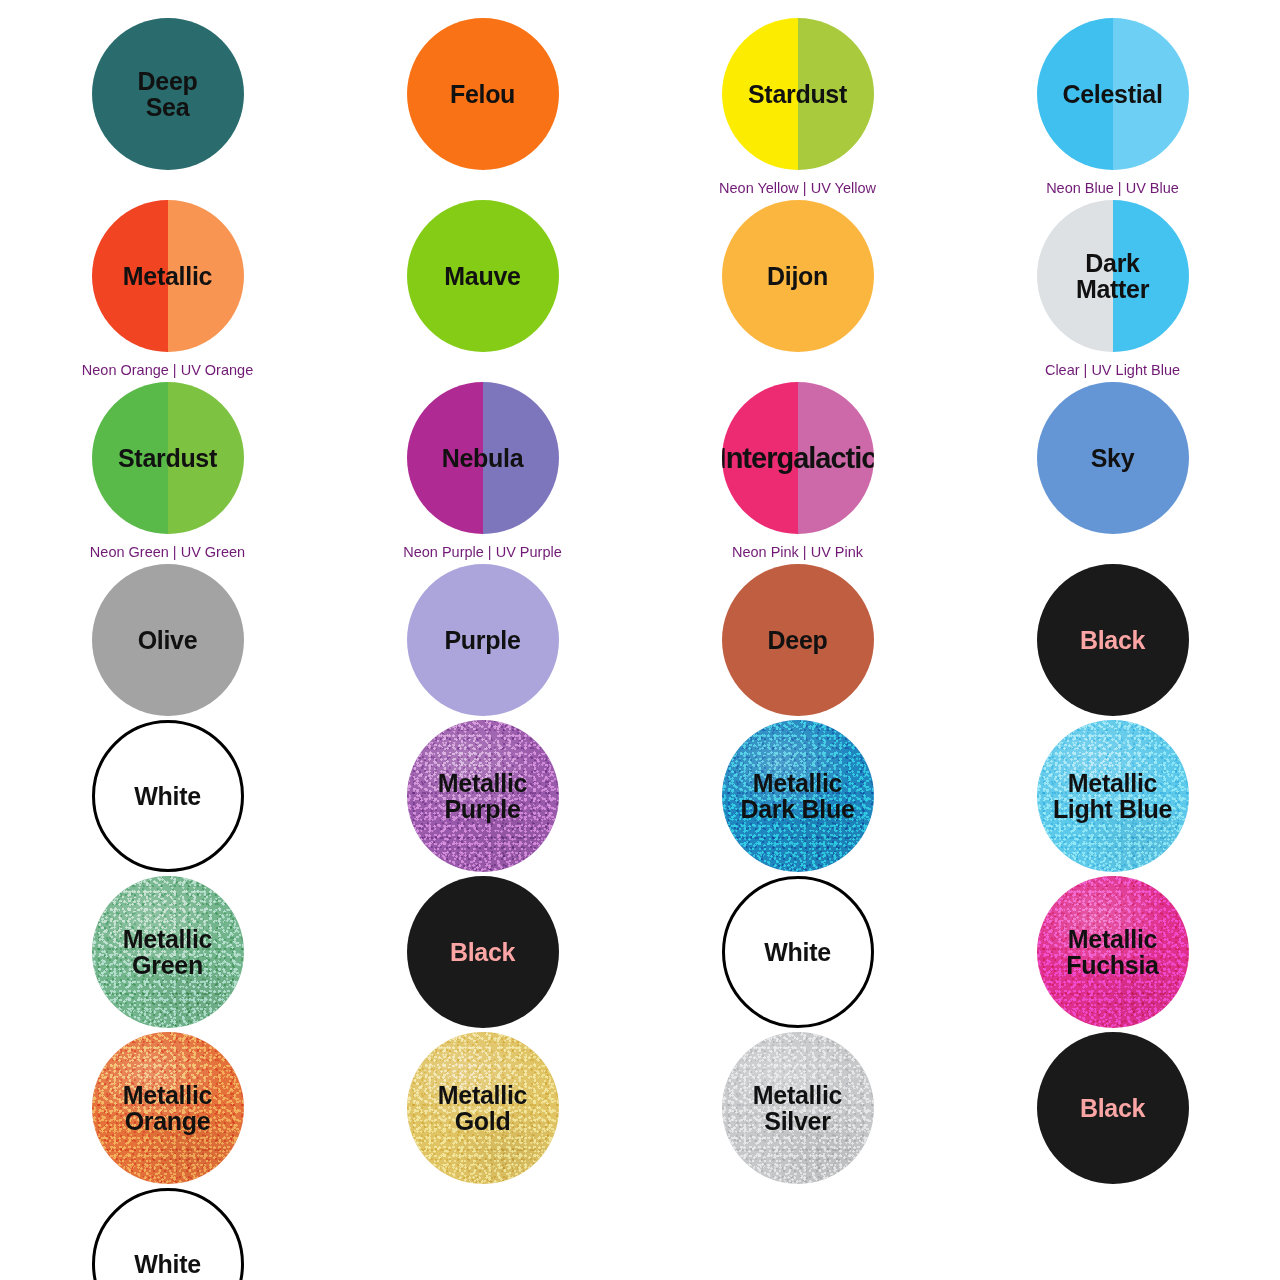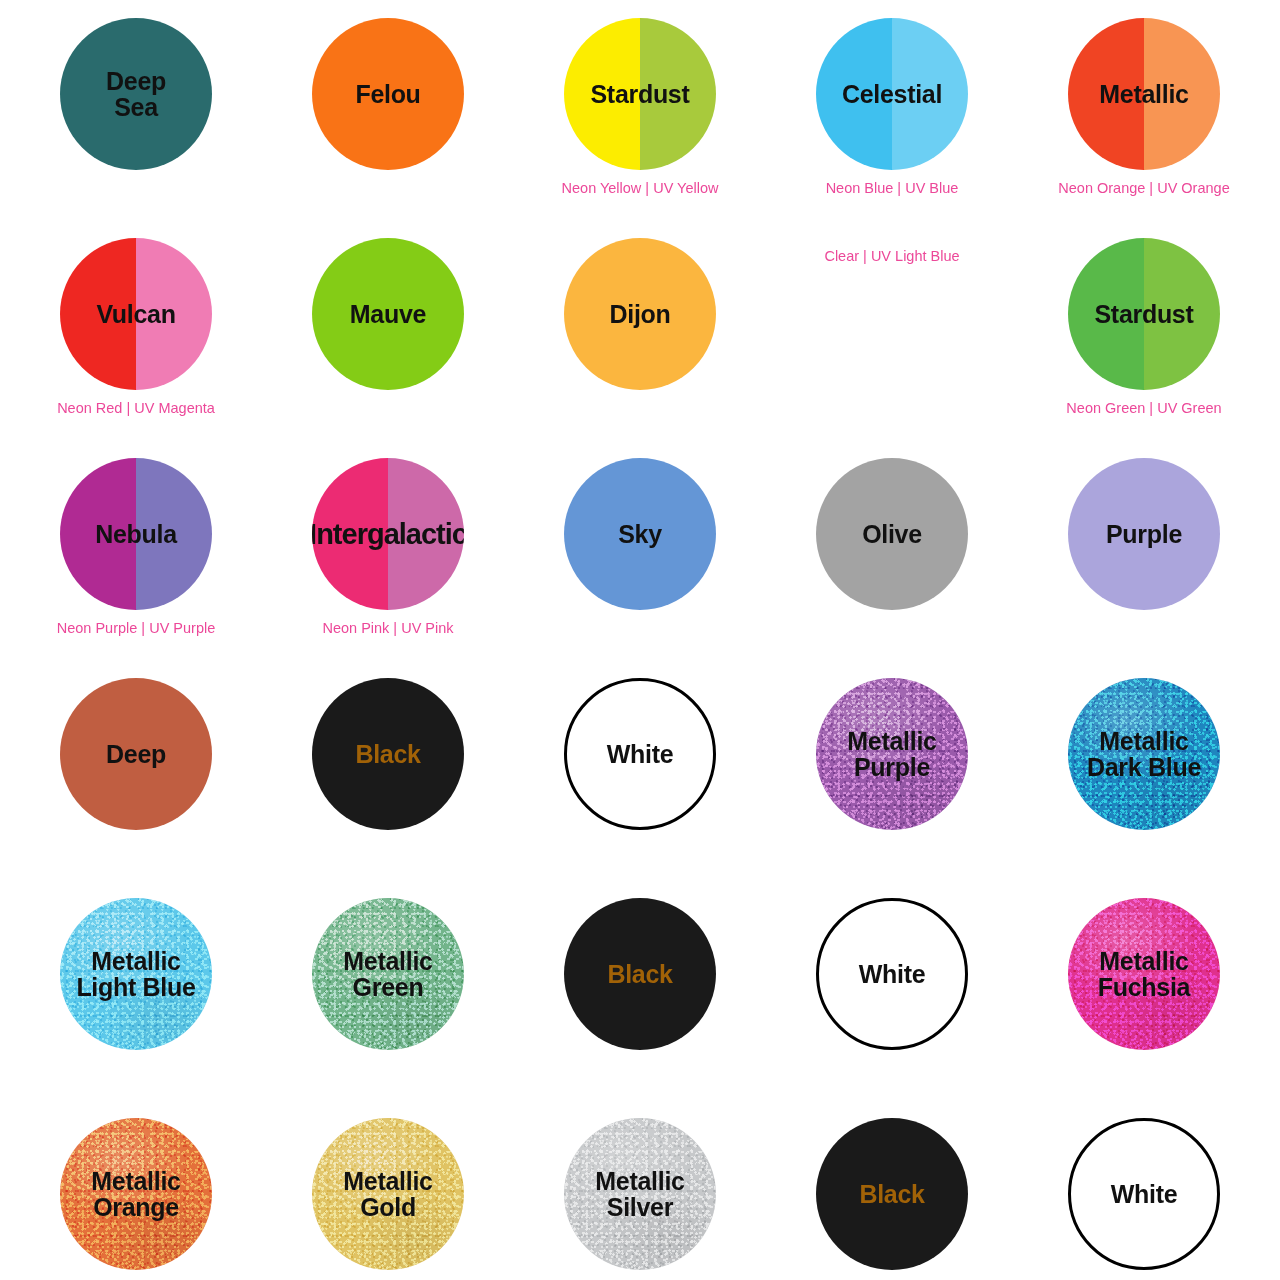--- a/index.html
+++ b/index.html
@@ -9,21 +9,21 @@
     background: #ffffff;
   }
   body {
     width: 1280px;
     height: 1280px;
     font-family: "Liberation Sans", sans-serif;
     overflow: hidden;
   }
   #swatch-grid {
     display: grid;
-    grid-template-columns: repeat(5, 1fr);
+    grid-template-columns: repeat(4, 1fr);
     grid-template-rows: repeat(5, 1fr);
     width: 1280px;
     height: 1280px;
     box-sizing: border-box;
     padding: 14px 10px 10px 10px;
   }
   .swatch-cell {
     position: relative;
     display: flex;
     flex-direction: column;
@@ -97,27 +97,27 @@
     text-align: center;
     font-weight: bold;
     font-size: 25px;
     line-height: 1.06;
     letter-spacing: -0.3px;
     padding: 0 4px;
     white-space: pre-line;
     font-family: "Liberation Sans", sans-serif;
   }
   .swatch-label.dark  { color: #111111; }
-  .swatch-label.light { color: #a16207; }
+  .swatch-label.light { color: #fca5a5; }
   .swatch-label.tight { font-size: 29px; letter-spacing: -1.0px; }
 
   .swatch-sub {
     margin-top: 10px;
     font-size: 14.5px;
-    color: #ec4899;
+    color: #701a75;
     text-align: right;
     white-space: nowrap;
     font-family: "Liberation Sans", sans-serif;
   }
 </style>
 </head>
 <body>
 
 <div id="swatch-grid">
     <div class="swatch-cell">
@@ -149,38 +149,36 @@
     </div>
     <div class="swatch-cell">
       <div class="swatch-circle">
         <div class="half left" style="background: rgb(240, 68, 35);"></div>
         <div class="half right" style="background: rgb(248, 149, 83);"></div>
         <div class="swatch-label dark">Metallic</div>
       </div>
       <div class="swatch-sub">Neon Orange | UV Orange</div>
     </div>
     <div class="swatch-cell">
-      <div class="swatch-circle">
-        <div class="half left" style="background: rgb(238, 39, 34);"></div>
-        <div class="half right" style="background: rgb(240, 124, 180);"></div>
-        <div class="swatch-label dark">Vulcan</div>
-      </div>
-      <div class="swatch-sub">Neon Red | UV Magenta</div>
-    </div>
-    <div class="swatch-cell">
       <div class="swatch-circle" style="background: #84cc16;">
         <div class="swatch-label dark">Mauve</div>
       </div>
     </div>
     <div class="swatch-cell">
       <div class="swatch-circle" style="background: rgb(251, 182, 63);">
         <div class="swatch-label dark">Dijon</div>
       </div>
     </div>
     <div class="swatch-cell">
+      <div class="swatch-circle">
+        <div class="half left" style="background: rgb(221, 225, 228);"></div>
+        <div class="half right" style="background: rgb(68, 194, 240);"></div>
+        <div class="swatch-label dark">Dark
+Matter</div>
+      </div>
       <div class="swatch-sub">Clear | UV Light Blue</div>
     </div>
     <div class="swatch-cell">
       <div class="swatch-circle">
         <div class="half left" style="background: rgb(89, 185, 73);"></div>
         <div class="half right" style="background: rgb(126, 194, 66);"></div>
         <div class="swatch-label dark">Stardust</div>
       </div>
       <div class="swatch-sub">Neon Green | UV Green</div>
     </div>

